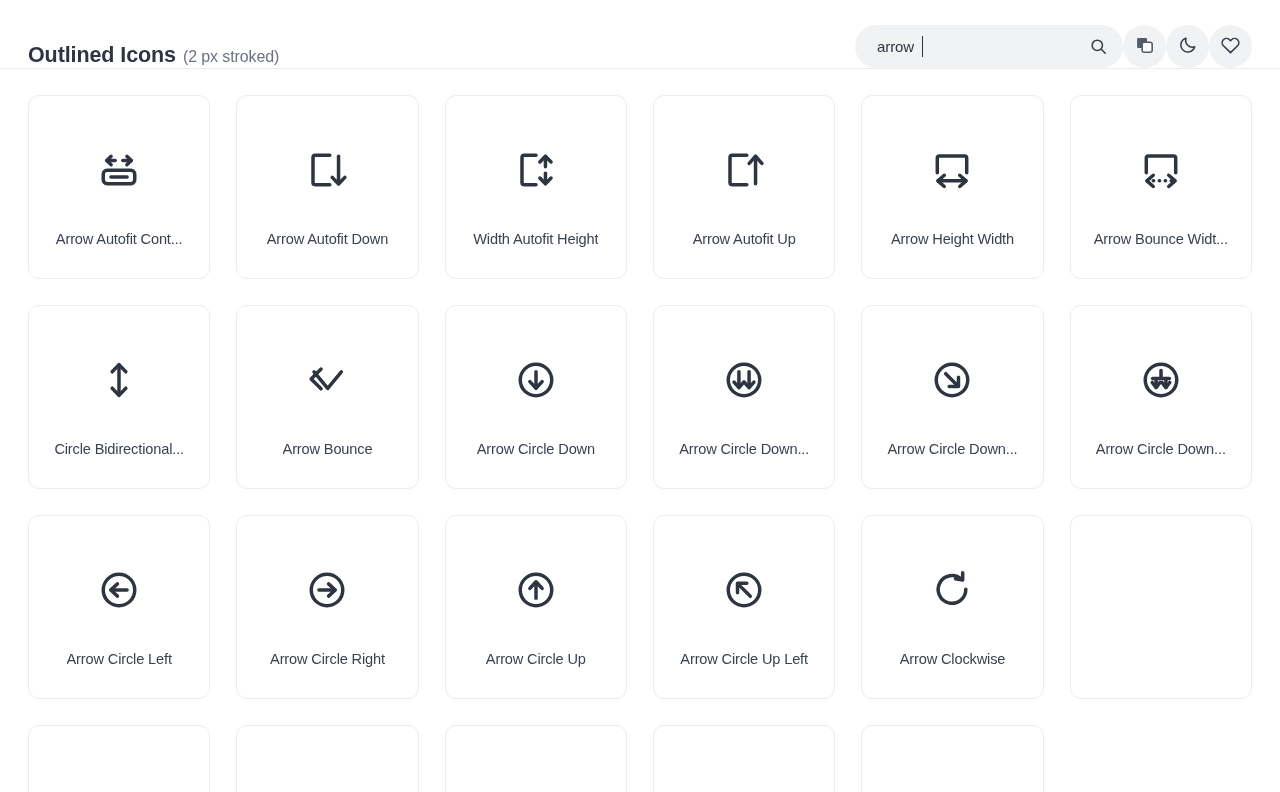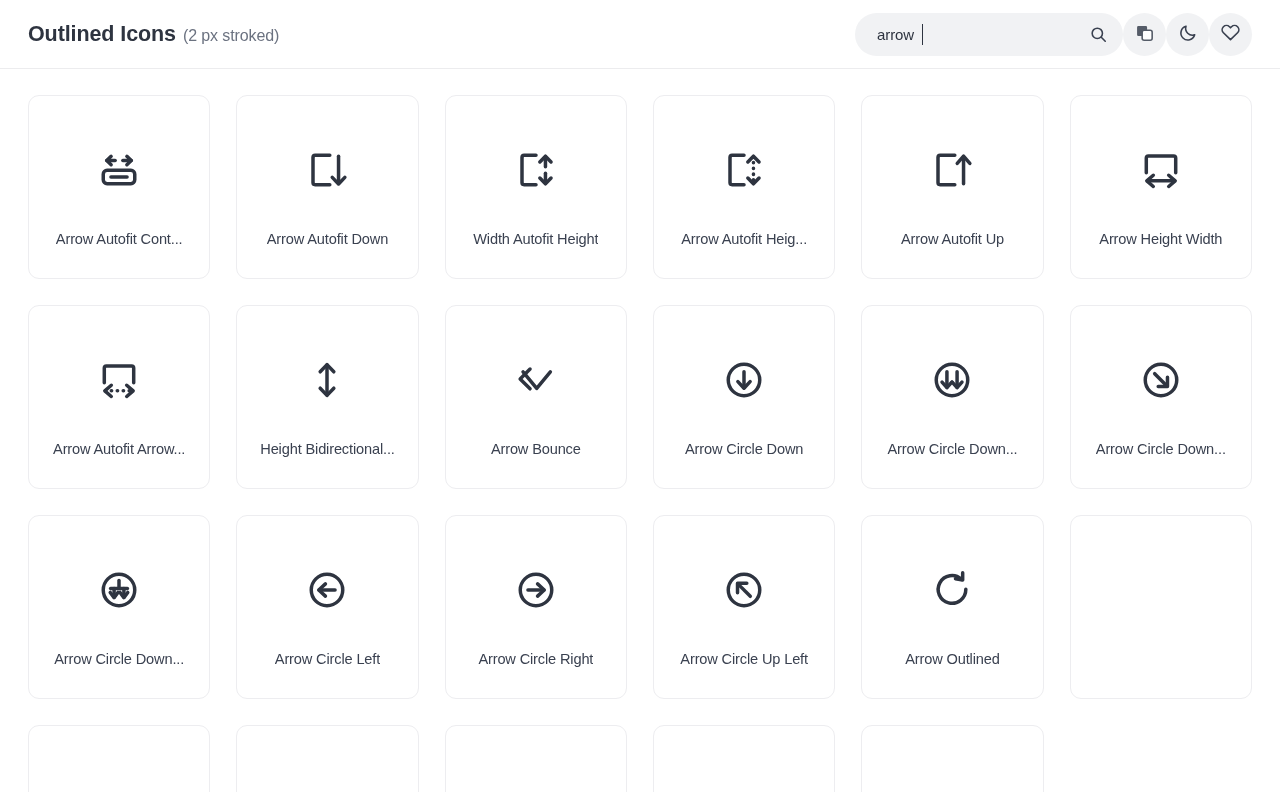--- a/index.html
+++ b/index.html
@@ -11,21 +11,21 @@
     background: #ffffff;
     font-family: "Liberation Sans", sans-serif;
     -webkit-font-smoothing: antialiased;
   }
 
   
   .header {
     position: relative;
     height: 69px;
     display: flex;
-    align-items: center;
+    align-items: flex-end;
     padding: 0 28px;
     background: #ffffff;
     border-bottom: 1px solid #ececee;
   }
 
   .title-block {
     display: flex;
     align-items: baseline;
     gap: 7px;
     white-space: nowrap;
@@ -248,31 +248,20 @@
        <path d="M14.2 7.4 L17.4 4.1 L20.6 7.4"></path>
        <line x1="17.4" y1="13.8" x2="17.4" y2="19.6"></line>
        <path d="M14.2 16.6 L17.4 19.9 L20.6 16.6"></path>
      </svg>
         </div>
         <div class="card-label">Width Autofit Height</div>
       </div>
       <div class="card">
         <div class="card-icon">
           <svg width="42" height="42" viewBox="0 0 24 24" fill="none" stroke="currentColor" stroke-width="2" stroke-linecap="round" stroke-linejoin="round">
-       <path d="M12 3.6 H5.2 a1.2 1.2 0 0 0 -1.2 1.2 V19.2 a1.2 1.2 0 0 0 1.2 1.2 H12"></path>
-       <line x1="17.4" y1="4.4" x2="17.4" y2="19.6" stroke-dasharray="0.2 3.1"></line>
-       <path d="M14.2 7.4 L17.4 4.1 L20.6 7.4"></path>
-       <path d="M14.2 16.6 L17.4 19.9 L20.6 16.6"></path>
-     </svg>
-        </div>
-        <div class="card-label">Arrow Autofit Heig...</div>
-      </div>
-      <div class="card">
-        <div class="card-icon">
-          <svg width="42" height="42" viewBox="0 0 24 24" fill="none" stroke="currentColor" stroke-width="2" stroke-linecap="round" stroke-linejoin="round">
        <path d="M13.6 3.6 H5.2 a1.2 1.2 0 0 0 -1.2 1.2 V19.2 a1.2 1.2 0 0 0 1.2 1.2 H13.6"></path>
        <line x1="18.6" y1="19.8" x2="18.6" y2="4.4"></line>
        <path d="M15 8.2 L18.6 4.1 L22.2 8.2"></path>
      </svg>
         </div>
         <div class="card-label">Arrow Autofit Up</div>
       </div>
       <div class="card">
         <div class="card-icon">
           <svg width="42" height="42" viewBox="0 0 24 24" fill="none" stroke="currentColor" stroke-width="2" stroke-linecap="round" stroke-linejoin="round">
@@ -286,31 +275,31 @@
       </div>
       <div class="card">
         <div class="card-icon">
           <svg width="42" height="42" viewBox="0 0 24 24" fill="none" stroke="currentColor" stroke-width="2" stroke-linecap="round" stroke-linejoin="round">
        <path d="M3.6 13.6 V5.2 a1.2 1.2 0 0 1 1.2 -1.2 H19.2 a1.2 1.2 0 0 1 1.2 1.2 V13.6"></path>
        <line x1="4.2" y1="18.2" x2="19.8" y2="18.2" stroke-dasharray="0.2 3.2"></line>
        <path d="M7.6 15 L3.9 18.2 L7.6 21.4"></path>
        <path d="M16.4 15 L20.1 18.2 L16.4 21.4"></path>
      </svg>
         </div>
-        <div class="card-label">Arrow Autofit Arrow...</div>
+        <div class="card-label">Arrow Bounce Widt...</div>
       </div>
       <div class="card">
         <div class="card-icon">
           <svg width="42" height="42" viewBox="0 0 24 24" fill="none" stroke="currentColor" stroke-width="2" stroke-linecap="round" stroke-linejoin="round">
        <line x1="12" y1="3.4" x2="12" y2="20.6"></line>
        <path d="M8.1 7.3 L12 3.2 L15.9 7.3"></path>
        <path d="M8.1 16.7 L12 20.8 L15.9 16.7"></path>
      </svg>
         </div>
-        <div class="card-label">Height Bidirectional...</div>
+        <div class="card-label">Circle Bidirectional...</div>
       </div>
       <div class="card">
         <div class="card-icon">
           <svg width="42" height="42" viewBox="0 0 24 24" fill="none" stroke="currentColor" stroke-width="2" stroke-linecap="round" stroke-linejoin="round">
        <path d="M4.6 15.4 L4.6 7.4 L12.6 7.4" transform="rotate(-45 8.6 11.4)"></path>
        <path d="M4.6 7.4 L12.4 16.8 L20.2 7.4"></path>
      </svg>
         </div>
         <div class="card-label">Arrow Bounce</div>
       </div>
@@ -377,34 +366,44 @@
        <line x1="7.4" y1="12" x2="16.5" y2="12"></line>
        <path d="M12.9 8.5 L16.7 12 L12.9 15.5"></path>
      </svg>
         </div>
         <div class="card-label">Arrow Circle Right</div>
       </div>
       <div class="card">
         <div class="card-icon">
           <svg width="42" height="42" viewBox="0 0 24 24" fill="none" stroke="currentColor" stroke-width="2" stroke-linecap="round" stroke-linejoin="round">
        <circle cx="12" cy="12" r="9"></circle>
+       <line x1="12" y1="16.7" x2="12" y2="7.6"></line>
+       <path d="M8.5 11.1 L12 7.3 L15.5 11.1"></path>
+     </svg>
+        </div>
+        <div class="card-label">Arrow Circle Up</div>
+      </div>
+      <div class="card">
+        <div class="card-icon">
+          <svg width="42" height="42" viewBox="0 0 24 24" fill="none" stroke="currentColor" stroke-width="2" stroke-linecap="round" stroke-linejoin="round">
+       <circle cx="12" cy="12" r="9"></circle>
        <line x1="15.6" y1="15.6" x2="8.5" y2="8.5"></line>
        <path d="M13.6 8.2 L8.3 8.2 L8.3 13.5"></path>
      </svg>
         </div>
         <div class="card-label">Arrow Circle Up Left</div>
       </div>
       <div class="card">
         <div class="card-icon">
           <svg width="42" height="42" viewBox="0 0 24 24" fill="none" stroke="currentColor" stroke-width="2" stroke-linecap="round" stroke-linejoin="round">
        <path d="M19.9 11.6 a7.9 7.9 0 1 1 -2.5 -5.7"></path>
        <path d="M14 5.6 L18.1 6.3 L18.1 2.2"></path>
      </svg>
         </div>
-        <div class="card-label">Arrow Outlined</div>
+        <div class="card-label">Arrow Clockwise</div>
       </div>
       <div class="card empty">
         <div class="card-icon"></div>
         <div class="card-label"></div>
       </div>
       <div class="card empty">
         <div class="card-icon"></div>
         <div class="card-label"></div>
       </div>
       <div class="card empty">

